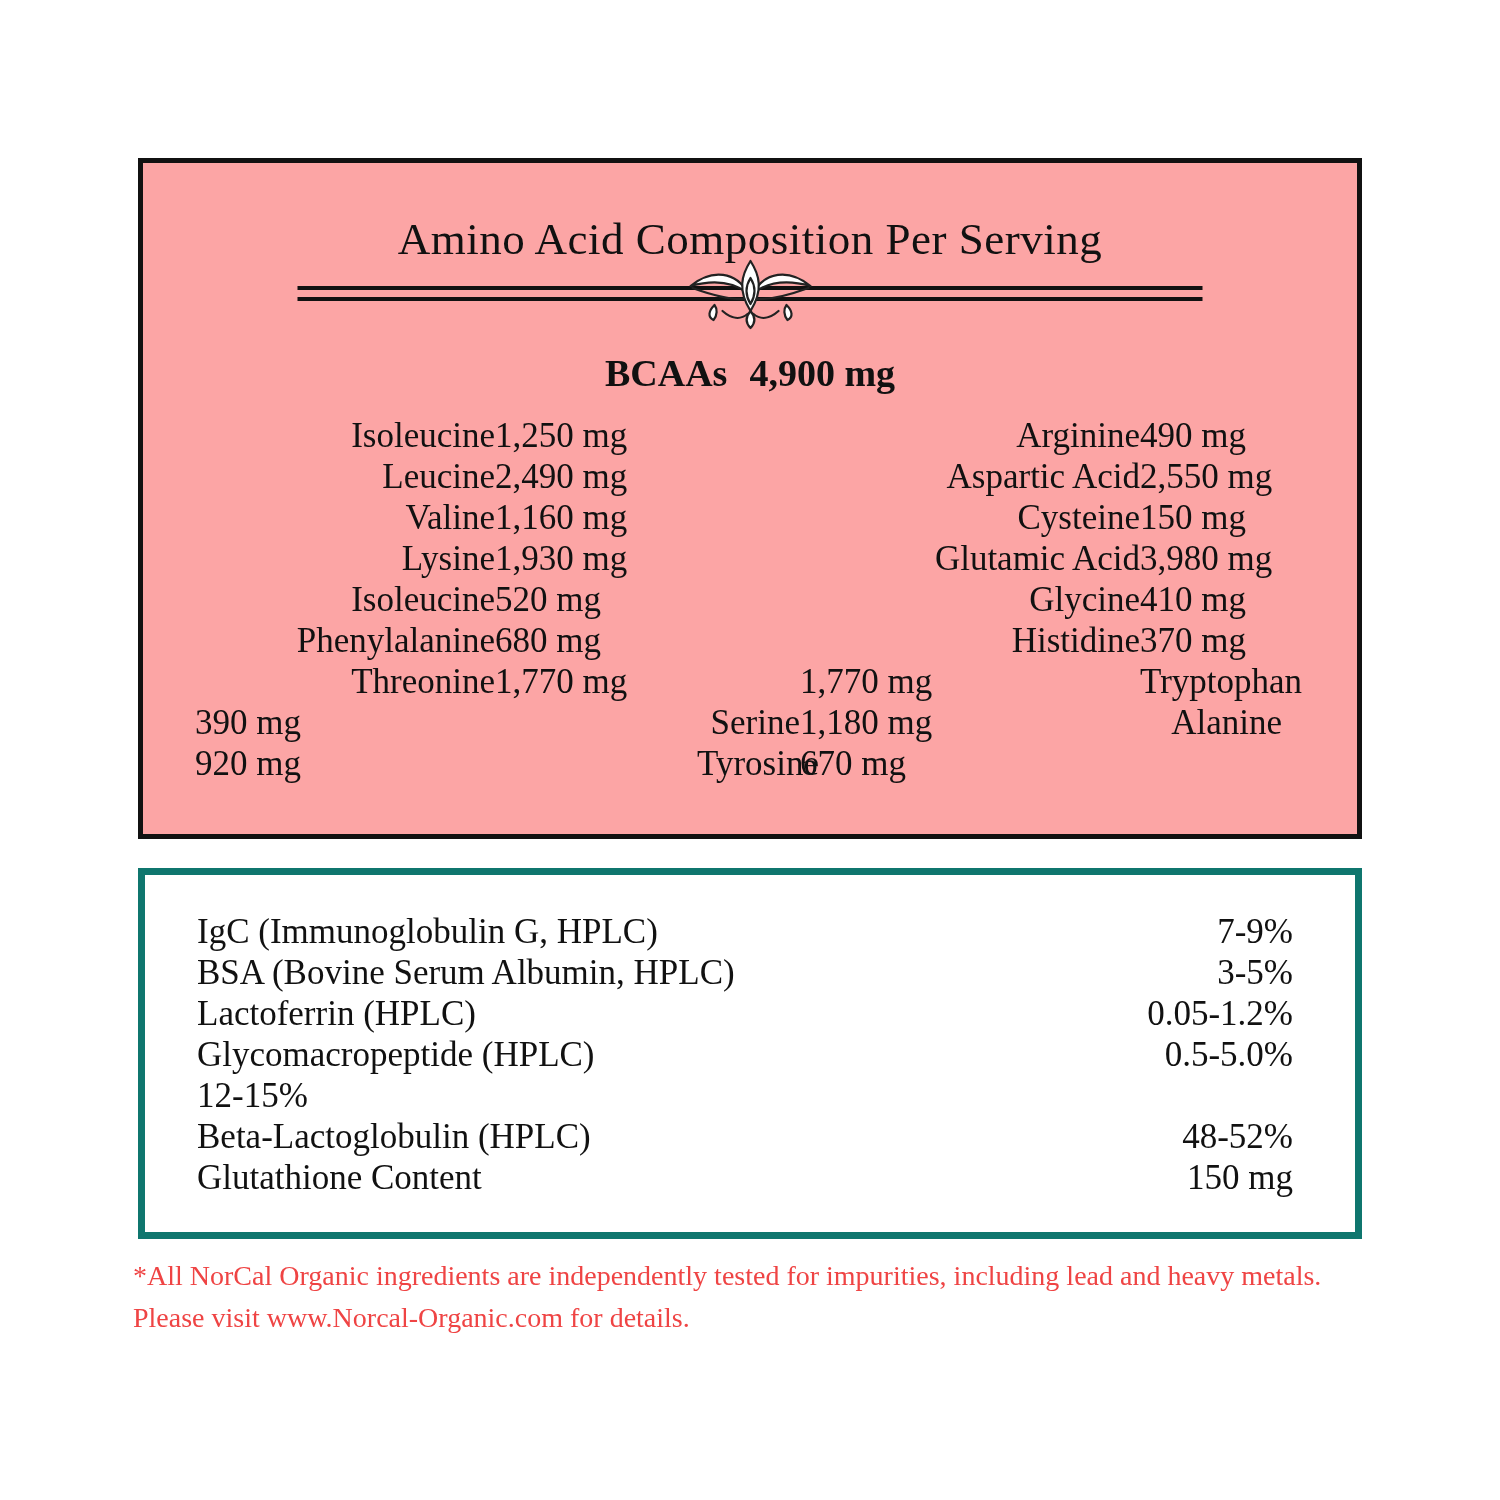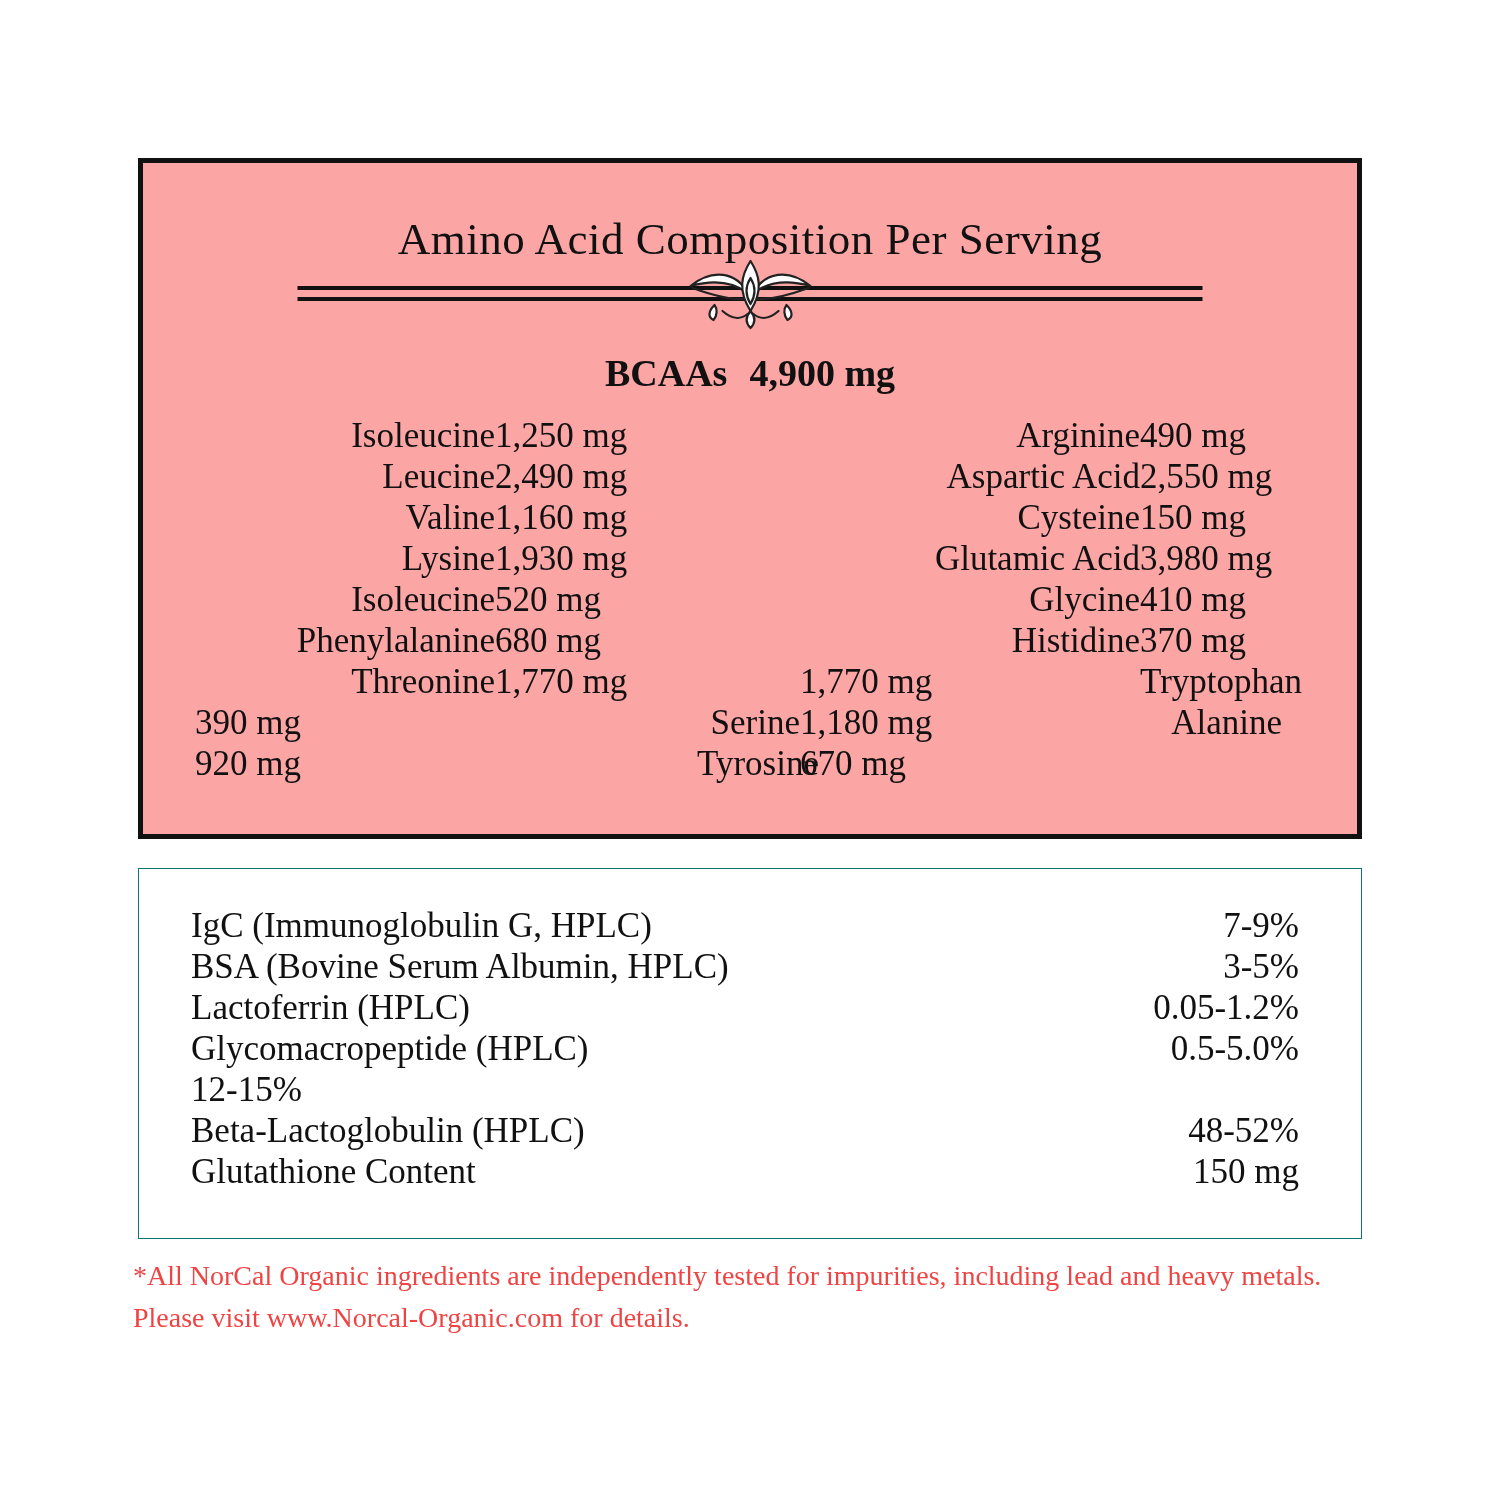--- a/index.html
+++ b/index.html
@@ -51,21 +51,21 @@
     grid-template-columns:300px 202px 103px 340px 142px;
     font-size:35px; line-height:41px;
   }
   .cell-name  { text-align:right;  white-space:nowrap; }
   .cell-value { white-space:nowrap; }
 
   
   .fraction-panel {
     position:absolute; left:138px; top:868px;
     width:1224px; height:371px;
-    border:1px solid #0f766e;
+    border:7px solid #0f766e;
     background:#ffffff;
   }
   .fraction-list { padding:36px 62px 0 52px; }
   .fraction-row {
     display:flex; justify-content:space-between;
     font-size:35px; line-height:41px;
   }
 
   
   .footnote {

